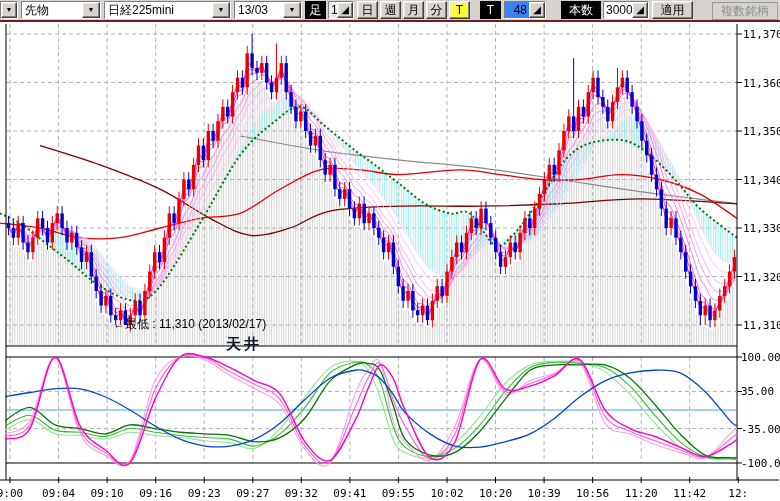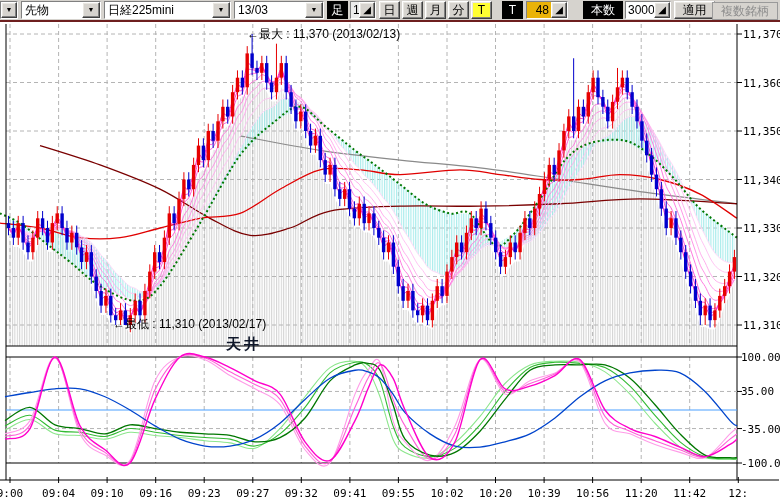--- a/index.html
+++ b/index.html
@@ -47,41 +47,41 @@
     <div class="drop raised">
         <span>▼</span>
       </div>
   </div>
   <div class="tb combo sunken" style="width:127px;margin-left:3px;">
     <div class="field">日経225mini</div>
     <div class="drop raised">
         <span>▼</span>
       </div>
   </div>
-  <div class="tb combo sunken" style="width:90px;margin-left:3px;">
+  <div class="tb combo sunken" style="width:68px;margin-left:3px;">
     <div class="field">13/03</div>
     <div class="drop raised">
         <span>▼</span>
       </div>
   </div>
   <div class="tb blacklab" style="width:21px;margin-left:3px;">足</div>
   <div class="tb spin sunken" style="width:26px;margin-left:2px;">
     <div class="val">1</div>
     <div class="corner raised">
         <span>◢</span>
       </div>
   </div>
   <div class="tb btn raised" style="width:21px;margin-left:3px;">日</div>
   <div class="tb btn raised" style="width:21px;margin-left:2px;">週</div>
   <div class="tb btn raised" style="width:21px;margin-left:2px;">月</div>
   <div class="tb btn raised" style="width:21px;margin-left:2px;">分</div>
   <div class="tb btn raised yellow" style="width:21px;margin-left:2px;">T</div>
   <div class="tb blacklab" style="width:21px;margin-left:10px;">T</div>
   <div class="tb spin sunken" style="width:42px;margin-left:3px;background:#fff;">
-    <div class="val" style="background:#eab308;">48</div>
+    <div class="val" style="background:#3b82f6;">48</div>
     <div class="corner raised">
         <span>◢</span>
       </div>
   </div>
   <div class="tb blacklab" style="width:40px;margin-left:15px;">本数</div>
   <div class="tb spin sunken" style="width:46px;margin-left:2px;background:#fff;">
     <div class="val" style="background:#fff;">3000</div>
     <div class="corner raised">
         <span>◢</span>
       </div>
@@ -533,16 +533,15 @@
         <line x1="6" y1="410" x2="737" y2="410" stroke="#4aa0ff" stroke-width="1.2"></line>
         <path d="M5 430.14C9.166666666666668 428.37333333333333,21.666666666666664 418.9216666666667,30 419.54C38.333333333333336 420.15833333333336,46.666666666666664 431.20000000000005,55 433.85C63.333333333333336 436.5,71.66666666666667 434.5566666666667,80 435.44C88.33333333333333 436.3233333333333,96.66666666666667 439.67999999999995,105 439.15C113.33333333333333 438.62,121.66666666666667 432.87833333333333,130 432.26C138.33333333333334 431.64166666666665,146.66666666666666 434.5566666666667,155 435.44C163.33333333333334 436.3233333333333,171.66666666666666 436.6766666666667,180 437.56C188.33333333333334 438.4433333333333,196.66666666666666 439.8566666666667,205 440.74C213.33333333333334 441.62333333333333,221.66666666666666 441.62333333333333,230 442.86C238.33333333333334 444.0966666666667,246.66666666666666 450.54499999999996,255 448.15999999999997C263.3333333333333 445.775,271.6666666666667 437.11833333333334,280 428.55C288.3333333333333 419.9816666666667,296.6666666666667 406.9083333333333,305 396.75C313.3333333333333 386.5916666666667,321.6666666666667 373.5183333333334,330 367.6C338.3333333333333 361.6816666666667,348.6666666666667 360.79833333333335,355 361.24C361.3333333333333 361.6816666666667,363.8333333333333 364.33166666666665,368 370.25C372.1666666666667 376.16833333333335,375.8333333333333 385.26666666666665,380 396.75C384.1666666666667 408.23333333333335,388.8333333333333 429.875,393 439.15C397.1666666666667 448.42499999999995,398.8333333333333 449.3083333333333,405 452.4C411.1666666666667 455.4916666666667,421.6666666666667 459.28999999999996,430 457.7C438.3333333333333 456.11,446.6666666666667 449.75,455 442.86C463.3333333333333 435.97,471.6666666666667 426.25333333333333,480 416.36C488.3333333333333 406.4666666666667,496.6666666666667 392.0683333333333,505 383.5C513.3333333333334 374.9316666666667,521.6666666666666 368.65999999999997,530 364.95C538.3333333333334 361.24,546.6666666666666 361.6816666666667,555 361.24C563.3333333333334 360.79833333333335,571.6666666666666 360.53333333333336,580 362.3C588.3333333333334 364.06666666666666,596.6666666666666 366.53999999999996,605 371.84C613.3333333333334 377.14,621.6666666666666 385.5316666666667,630 394.1C638.3333333333334 402.66833333333335,646.6666666666666 414.4166666666667,655 423.25C663.3333333333334 432.0833333333333,671.6666666666666 441.35833333333335,680 447.1C688.3333333333334 452.8416666666667,696.6666666666666 455.6683333333333,705 457.7C713.3333333333334 459.7316666666667,724.6666666666666 459.02500000000003,730 459.29C735.3333333333334 459.555,735.8333333333334 459.29,737 459.29" fill="none" stroke="#8ce68c" stroke-width="1.1"></path>
         <path d="M5 425.9C9.166666666666668 424.1333333333333,21.666666666666664 414.59333333333336,30 415.3C38.333333333333336 416.00666666666666,46.666666666666664 427.31333333333333,55 430.14C63.333333333333336 432.96666666666664,71.66666666666667 431.2,80 432.26C88.33333333333333 433.32,96.66666666666667 437.11833333333334,105 436.5C113.33333333333333 435.88166666666666,121.66666666666667 429.25666666666666,130 428.55C138.33333333333334 427.84333333333336,146.66666666666666 431.1116666666667,155 432.26C163.33333333333334 433.4083333333333,171.66666666666666 434.5566666666667,180 435.44C188.33333333333334 436.3233333333333,196.66666666666666 436.94166666666666,205 437.56C213.33333333333334 438.17833333333334,221.66666666666666 437.7366666666666,230 439.15C238.33333333333334 440.56333333333333,246.66666666666666 446.92333333333335,255 446.04C263.3333333333333 445.1566666666667,271.6666666666667 440.29833333333335,280 433.85C288.3333333333333 427.4016666666667,296.6666666666667 417.5083333333334,305 407.35C313.3333333333333 397.19166666666666,321.6666666666667 380.4083333333333,330 372.9C338.3333333333333 365.39166666666665,348.6666666666667 363.625,355 362.3C361.3333333333333 360.975,363.8333333333333 361.85833333333335,368 364.95C372.1666666666667 368.04166666666663,375.8333333333333 370.6916666666667,380 380.85C384.1666666666667 391.0083333333333,388.8333333333333 414.8583333333333,393 425.9C397.1666666666667 436.94166666666666,398.8333333333333 441.9766666666667,405 447.1C411.1666666666667 452.22333333333336,421.6666666666667 456.4633333333333,430 456.64C438.3333333333333 456.81666666666666,446.6666666666667 453.46,455 448.15999999999997C463.3333333333333 442.85999999999996,471.6666666666667 434.2916666666667,480 424.84000000000003C488.3333333333333 415.3883333333334,496.6666666666667 400.99,505 391.45C513.3333333333334 381.90999999999997,521.6666666666666 372.45833333333337,530 367.6C538.3333333333334 362.7416666666667,546.6666666666666 363.00666666666666,555 362.3C563.3333333333334 361.59333333333336,571.6666666666666 362.4766666666667,580 363.36C588.3333333333334 364.24333333333334,596.6666666666666 363.8016666666667,605 367.6C613.3333333333334 371.39833333333337,621.6666666666666 378.2,630 386.15C638.3333333333334 394.09999999999997,646.6666666666666 406.025,655 415.3C663.3333333333334 424.57500000000005,671.6666666666666 434.91,680 441.8C688.3333333333334 448.69,696.6666666666666 453.81333333333333,705 456.64C713.3333333333334 459.46666666666664,724.6666666666666 458.40666666666664,730 458.76C735.3333333333334 459.11333333333334,735.8333333333334 458.76,737 458.76" fill="none" stroke="#33bb33" stroke-width="1.1"></path>
         <path d="M5 433.85C9.166666666666668 431.6416666666667,21.666666666666664 433.40833333333336,30 420.6C38.333333333333336 407.7916666666667,46.666666666666664 354.7916666666667,55 357C63.333333333333336 359.2083333333333,71.66666666666667 417.5083333333333,80 433.85C88.33333333333333 450.1916666666667,96.66666666666667 450.6333333333333,105 455.05C113.33333333333333 459.4666666666667,121.66666666666667 472.7166666666667,130 460.35C138.33333333333334 447.98333333333335,146.66666666666666 398.07500000000005,155 380.85C163.33333333333334 363.625,171.66666666666666 360.53333333333336,180 357C188.33333333333334 353.46666666666664,196.66666666666666 356.5583333333333,205 359.65C213.33333333333334 362.7416666666667,221.66666666666666 370.69166666666666,230 375.55C238.33333333333334 380.40833333333336,246.66666666666666 383.94166666666666,255 388.8C263.3333333333333 393.65833333333336,271.6666666666667 394.54166666666663,280 404.7C288.3333333333333 414.85833333333335,296.6666666666667 440.0333333333333,305 449.75C313.3333333333333 459.4666666666667,321.6666666666667 472.275,330 463C338.3333333333333 453.725,348.6666666666667 409.55833333333334,355 394.1C361.3333333333333 378.6416666666667,363.8333333333333 375.55,368 370.25C372.1666666666667 364.95,375.8333333333333 353.90833333333336,380 362.3C384.1666666666667 370.69166666666666,388.8333333333333 407.35,393 420.6C397.1666666666667 433.85,398.8333333333333 435.175,405 441.8C411.1666666666667 448.425,421.6666666666667 463,430 460.35C438.3333333333333 457.70000000000005,446.6666666666667 442.68333333333334,455 425.9C463.3333333333333 409.1166666666666,471.6666666666667 364.95,480 359.65C488.3333333333333 354.34999999999997,496.6666666666667 390.56666666666666,505 394.1C513.3333333333334 397.6333333333334,521.6666666666666 384.3833333333334,530 380.85C538.3333333333334 377.31666666666666,546.6666666666666 375.9916666666667,555 372.9C563.3333333333334 369.8083333333333,571.6666666666666 353.90833333333336,580 362.3C588.3333333333334 370.69166666666666,596.6666666666666 411.325,605 423.25C613.3333333333334 435.175,621.6666666666666 430.3166666666667,630 433.85C638.3333333333334 437.3833333333333,646.6666666666666 441.35833333333335,655 444.45C663.3333333333334 447.54166666666663,671.6666666666666 450.19166666666666,680 452.4C688.3333333333334 454.6083333333333,696.6666666666666 460.79166666666663,705 457.7C713.3333333333334 454.60833333333335,724.6666666666666 438.70833333333337,730 433.85C735.3333333333334 428.9916666666667,735.8333333333334 429.43333333333334,737 428.55" fill="none" stroke="#ff9ce8" stroke-width="1.1"></path>
         <path d="M5 436.5C9.166666666666668 434.5566666666667,21.666666666666664 437.91333333333336,30 424.84000000000003C38.333333333333336 411.7666666666667,46.666666666666664 357.1766666666667,55 358.06C63.333333333333336 358.9433333333333,71.66666666666667 414.41666666666663,80 430.14C88.33333333333333 445.86333333333334,96.66666666666667 447.09999999999997,105 452.4C113.33333333333333 457.7,121.66666666666667 472.36333333333334,130 461.94C138.33333333333334 451.51666666666665,146.66666666666666 407.35,155 389.86C163.33333333333334 372.37,171.66666666666666 362.3,180 357C188.33333333333334 351.7,196.66666666666666 355.5866666666667,205 358.06C213.33333333333334 360.5333333333333,221.66666666666666 367.4233333333333,230 371.84C238.33333333333334 376.25666666666666,246.66666666666666 379.9666666666667,255 384.56C263.3333333333333 389.1533333333333,271.6666666666667 389.1533333333333,280 399.4C288.3333333333333 409.64666666666665,296.6666666666667 435.6166666666667,305 446.04C313.3333333333333 456.46333333333337,321.6666666666667 468.3883333333333,330 461.94C338.3333333333333 455.4916666666667,348.6666666666667 421.3066666666667,355 407.35C361.3333333333333 393.3933333333334,363.8333333333333 385.53166666666664,368 378.2C372.1666666666667 370.86833333333334,375.8333333333333 359.8266666666667,380 363.36C384.1666666666667 366.8933333333333,388.8333333333333 388.97666666666663,393 399.4C397.1666666666667 409.8233333333333,398.8333333333333 415.9183333333333,405 425.9C411.1666666666667 435.88166666666666,421.6666666666667 457.96500000000003,430 459.29C438.3333333333333 460.615,446.6666666666667 450.4566666666667,455 433.85C463.3333333333333 417.24333333333334,471.6666666666667 366.71666666666664,480 359.65C488.3333333333333 352.5833333333333,496.6666666666667 387.47499999999997,505 391.45C513.3333333333334 395.425,521.6666666666666 386.415,530 383.5C538.3333333333334 380.585,546.6666666666666 377.7583333333333,555 373.96C563.3333333333334 370.16166666666663,571.6666666666666 353.6433333333333,580 360.71C588.3333333333334 367.77666666666664,596.6666666666666 404.6116666666667,605 416.36C613.3333333333334 428.10833333333335,621.6666666666666 427.13666666666666,630 431.2C638.3333333333334 435.2633333333333,646.6666666666666 437.6483333333333,655 440.74C663.3333333333334 443.8316666666667,671.6666666666666 447.01166666666666,680 449.75C688.3333333333334 452.48833333333334,696.6666666666666 458.93666666666667,705 457.17C713.3333333333334 455.40333333333336,724.6666666666666 443.03666666666663,730 439.15C735.3333333333334 435.2633333333333,735.8333333333334 434.73333333333335,737 433.85" fill="none" stroke="#ff5fd8" stroke-width="1.1"></path>
         <path d="M5 420.6C9.166666666666668 418.3916666666667,21.666666666666664 406.6433333333334,30 407.35C38.333333333333336 408.0566666666667,46.666666666666664 421.30666666666673,55 424.84000000000003C63.333333333333336 428.37333333333333,71.66666666666667 427.04833333333335,80 428.55C88.33333333333333 430.0516666666667,96.66666666666667 434.46833333333336,105 433.85C113.33333333333333 433.2316666666667,121.66666666666667 425.72333333333336,130 424.84000000000003C138.33333333333334 423.9566666666667,146.66666666666666 427.31333333333333,155 428.55C163.33333333333334 429.7866666666667,171.66666666666666 431.37666666666667,180 432.26C188.33333333333334 433.1433333333333,196.66666666666666 433.32000000000005,205 433.85C213.33333333333334 434.38,221.66666666666666 434.115,230 435.44C238.33333333333334 436.765,246.66666666666666 441.44666666666666,255 441.8C263.3333333333333 442.15333333333336,271.6666666666667 441.535,280 437.56C288.3333333333333 433.585,296.6666666666667 427.40166666666664,305 417.95C313.3333333333333 408.49833333333333,321.6666666666667 389.68333333333334,330 380.85C338.3333333333333 372.0166666666667,348.6666666666667 367.865,355 364.95C361.3333333333333 362.03499999999997,363.8333333333333 362.4766666666667,368 363.36C372.1666666666667 364.24333333333334,375.8333333333333 363.36,380 370.25C384.1666666666667 377.14,388.8333333333333 393.21666666666664,393 404.7C397.1666666666667 416.18333333333334,398.8333333333333 430.7583333333333,405 439.15C411.1666666666667 447.54166666666663,421.6666666666667 452.8416666666667,430 455.05C438.3333333333333 457.2583333333333,446.6666666666667 456.375,455 452.4C463.3333333333333 448.42499999999995,471.6666666666667 440.0333333333333,480 431.2C488.3333333333333 422.3666666666667,496.6666666666667 409.5583333333333,505 399.4C513.3333333333334 389.2416666666667,521.6666666666666 375.9916666666667,530 370.25C538.3333333333334 364.5083333333333,546.6666666666666 365.8333333333333,555 364.95C563.3333333333334 364.06666666666666,571.6666666666666 364.95,580 364.95C588.3333333333334 364.95,596.6666666666666 362.7416666666667,605 364.95C613.3333333333334 367.1583333333333,621.6666666666666 371.575,630 378.2C638.3333333333334 384.825,646.6666666666666 395.42499999999995,655 404.7C663.3333333333334 413.975,671.6666666666666 425.45833333333337,680 433.85C688.3333333333334 442.2416666666667,696.6666666666666 451.07500000000005,705 455.05C713.3333333333334 459.025,724.6666666666666 457.2583333333333,730 457.7C735.3333333333334 458.14166666666665,735.8333333333334 457.7,737 457.7" fill="none" stroke="#007700" stroke-width="1.3"></path>
         <path d="M5 396.75C9.166666666666668 396.04333333333335,21.666666666666664 393.835,30 392.51C38.333333333333336 391.185,46.666666666666664 389.41833333333335,55 388.8C63.333333333333336 388.1816666666667,71.66666666666667 387.475,80 388.8C88.33333333333333 390.125,96.66666666666667 393.2166666666667,105 396.75C113.33333333333333 400.2833333333333,121.66666666666667 405.14166666666665,130 410C138.33333333333334 414.85833333333335,146.66666666666666 421.04166666666663,155 425.9C163.33333333333334 430.7583333333333,171.66666666666666 435.7933333333333,180 439.15C188.33333333333334 442.50666666666666,196.66666666666666 444.89166666666665,205 446.04C213.33333333333334 447.1883333333334,221.66666666666666 447.1883333333334,230 446.04C238.33333333333334 444.89166666666665,246.66666666666666 442.9483333333333,255 439.15C263.3333333333333 435.35166666666663,271.6666666666667 429.875,280 423.25C288.3333333333333 416.625,296.6666666666667 406.9083333333333,305 399.4C313.3333333333333 391.89166666666665,321.6666666666667 383.05833333333334,330 378.2C338.3333333333333 373.34166666666664,348.6666666666667 371.31,355 370.25C361.3333333333333 369.19,363.8333333333333 370.515,368 371.84C372.1666666666667 373.16499999999996,375.8333333333333 374.49,380 378.2C384.1666666666667 381.90999999999997,388.8333333333333 388.35833333333335,393 394.1C397.1666666666667 399.8416666666667,398.8333333333333 406.025,405 412.65C411.1666666666667 419.275,421.6666666666667 428.285,430 433.85C438.3333333333333 439.415,446.6666666666667 443.8316666666667,455 446.04C463.3333333333333 448.24833333333333,471.6666666666667 447.8066666666667,480 447.1C488.3333333333333 446.3933333333334,496.6666666666667 444.0083333333333,505 441.8C513.3333333333334 439.5916666666667,521.6666666666666 437.82500000000005,530 433.85C538.3333333333334 429.875,546.6666666666666 424.1333333333333,555 417.95C563.3333333333334 411.76666666666665,571.6666666666666 402.93333333333334,580 396.75C588.3333333333334 390.56666666666666,596.6666666666666 384.82500000000005,605 380.85C613.3333333333334 376.875,621.6666666666666 374.66666666666663,630 372.9C638.3333333333334 371.1333333333333,646.6666666666666 370.25,655 370.25C663.3333333333334 370.25,671.6666666666666 369.3666666666667,680 372.9C688.3333333333334 376.4333333333333,696.6666666666666 383.5,705 391.45C713.3333333333334 399.4,724.6666666666666 414.85833333333335,730 420.6C735.3333333333334 426.3416666666667,735.8333333333334 425.01666666666665,737 425.9" fill="none" stroke="#0044cc" stroke-width="1.3"></path>
         <path d="M5 439.15C9.166666666666668 437.3833333333333,21.666666666666664 442.2416666666667,30 428.55C38.333333333333336 414.85833333333335,46.666666666666664 357.44166666666666,55 357C63.333333333333336 356.55833333333334,71.66666666666667 410.44166666666666,80 425.9C88.33333333333333 441.3583333333333,96.66666666666667 443.56666666666666,105 449.75C113.33333333333333 455.93333333333334,121.66666666666667 471.39166666666665,130 463C138.33333333333334 454.60833333333335,146.66666666666666 417.06666666666666,155 399.4C163.33333333333334 381.7333333333333,171.66666666666666 364.06666666666666,180 357C188.33333333333334 349.93333333333334,196.66666666666666 355.23333333333335,205 357C213.33333333333334 358.76666666666665,221.66666666666666 363.625,230 367.6C238.33333333333334 371.57500000000005,246.66666666666666 376.43333333333334,255 380.85C263.3333333333333 385.2666666666667,271.6666666666667 383.9416666666667,280 394.1C288.3333333333333 404.2583333333333,296.6666666666667 430.7583333333333,305 441.8C313.3333333333333 452.8416666666667,321.6666666666667 463.8833333333333,330 460.35C338.3333333333333 456.8166666666667,348.6666666666667 432.52500000000003,355 420.6C361.3333333333333 408.675,363.8333333333333 398.07500000000005,368 388.8C372.1666666666667 379.525,375.8333333333333 366.71666666666664,380 364.95C384.1666666666667 363.18333333333334,388.8333333333333 370.69166666666666,393 378.2C397.1666666666667 385.7083333333333,398.8333333333333 396.75,405 410C411.1666666666667 423.25,421.6666666666667 452.4,430 457.7C438.3333333333333 463,446.6666666666667 458.14166666666665,455 441.8C463.3333333333333 425.45833333333337,471.6666666666667 368.4833333333333,480 359.65C488.3333333333333 350.81666666666666,496.6666666666667 384.3833333333333,505 388.8C513.3333333333334 393.2166666666667,521.6666666666666 388.3583333333333,530 386.15C538.3333333333334 383.94166666666666,546.6666666666666 379.9666666666667,555 375.55C563.3333333333334 371.1333333333333,571.6666666666666 353.9083333333333,580 359.65C588.3333333333334 365.39166666666665,596.6666666666666 398.51666666666665,605 410C613.3333333333334 421.48333333333335,621.6666666666666 424.1333333333333,630 428.55C638.3333333333334 432.9666666666667,646.6666666666666 433.4083333333333,655 436.5C663.3333333333334 439.5916666666667,671.6666666666666 443.74333333333334,680 447.1C688.3333333333334 450.4566666666667,696.6666666666666 457.08166666666665,705 456.64C713.3333333333334 456.1983333333333,724.6666666666666 447.365,730 444.45C735.3333333333334 441.53499999999997,735.8333333333334 440.0333333333333,737 439.15" fill="none" stroke="#ff00cc" stroke-width="1.4"></path>
       </g>
     </svg>
-  <div class="anno anno-max">←最大 : 11,370 (2013/02/13)</div>
   <div class="anno anno-min">←最低 : 11,310 (2013/02/17)</div>
   <div class="anno-ceiling">天井</div>
 </div>
 
 </body></html>

